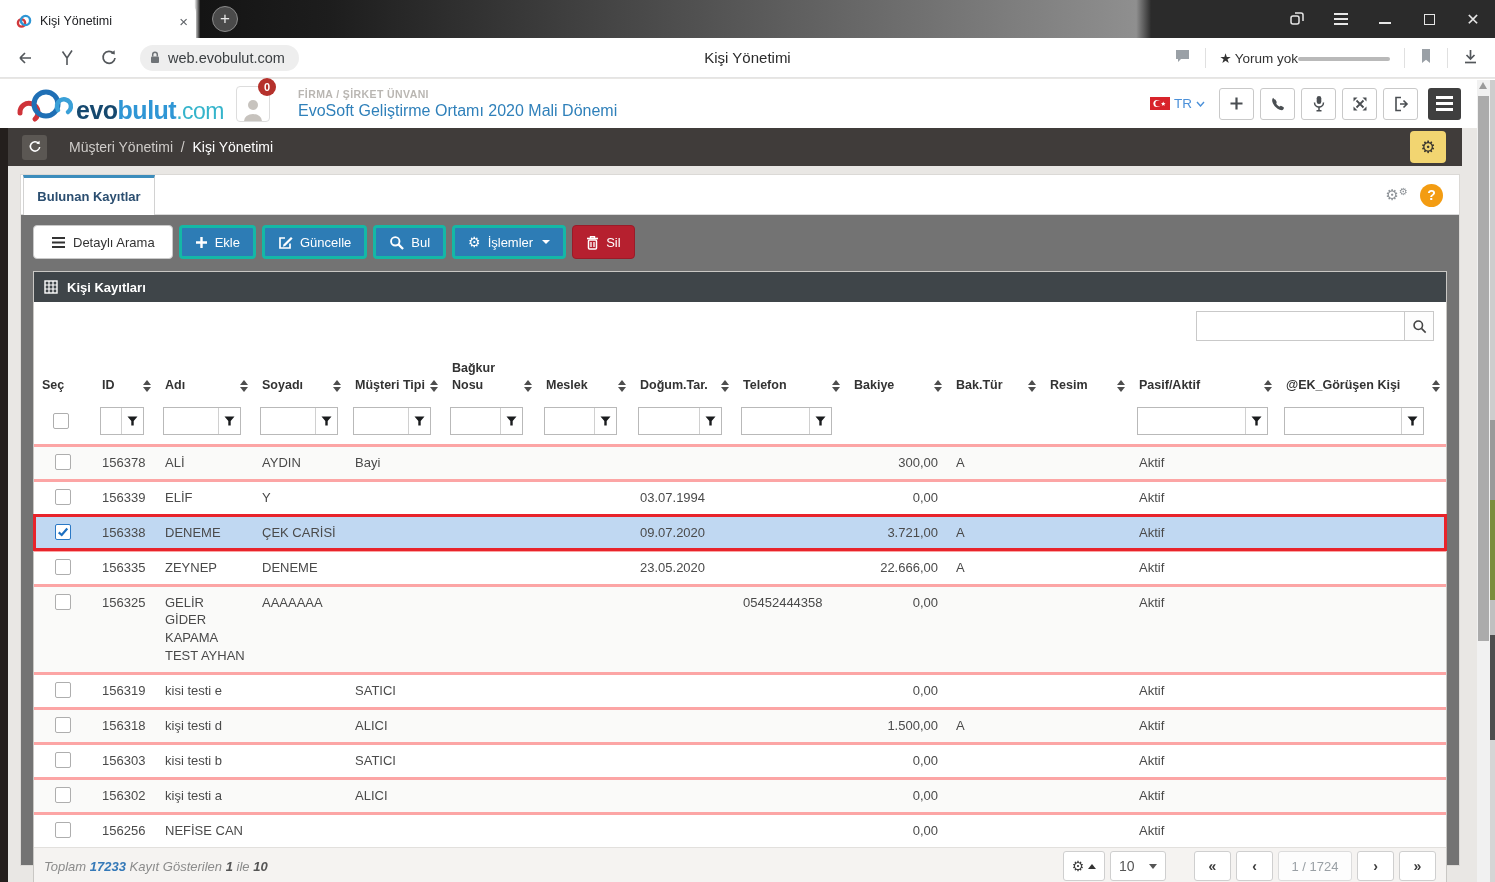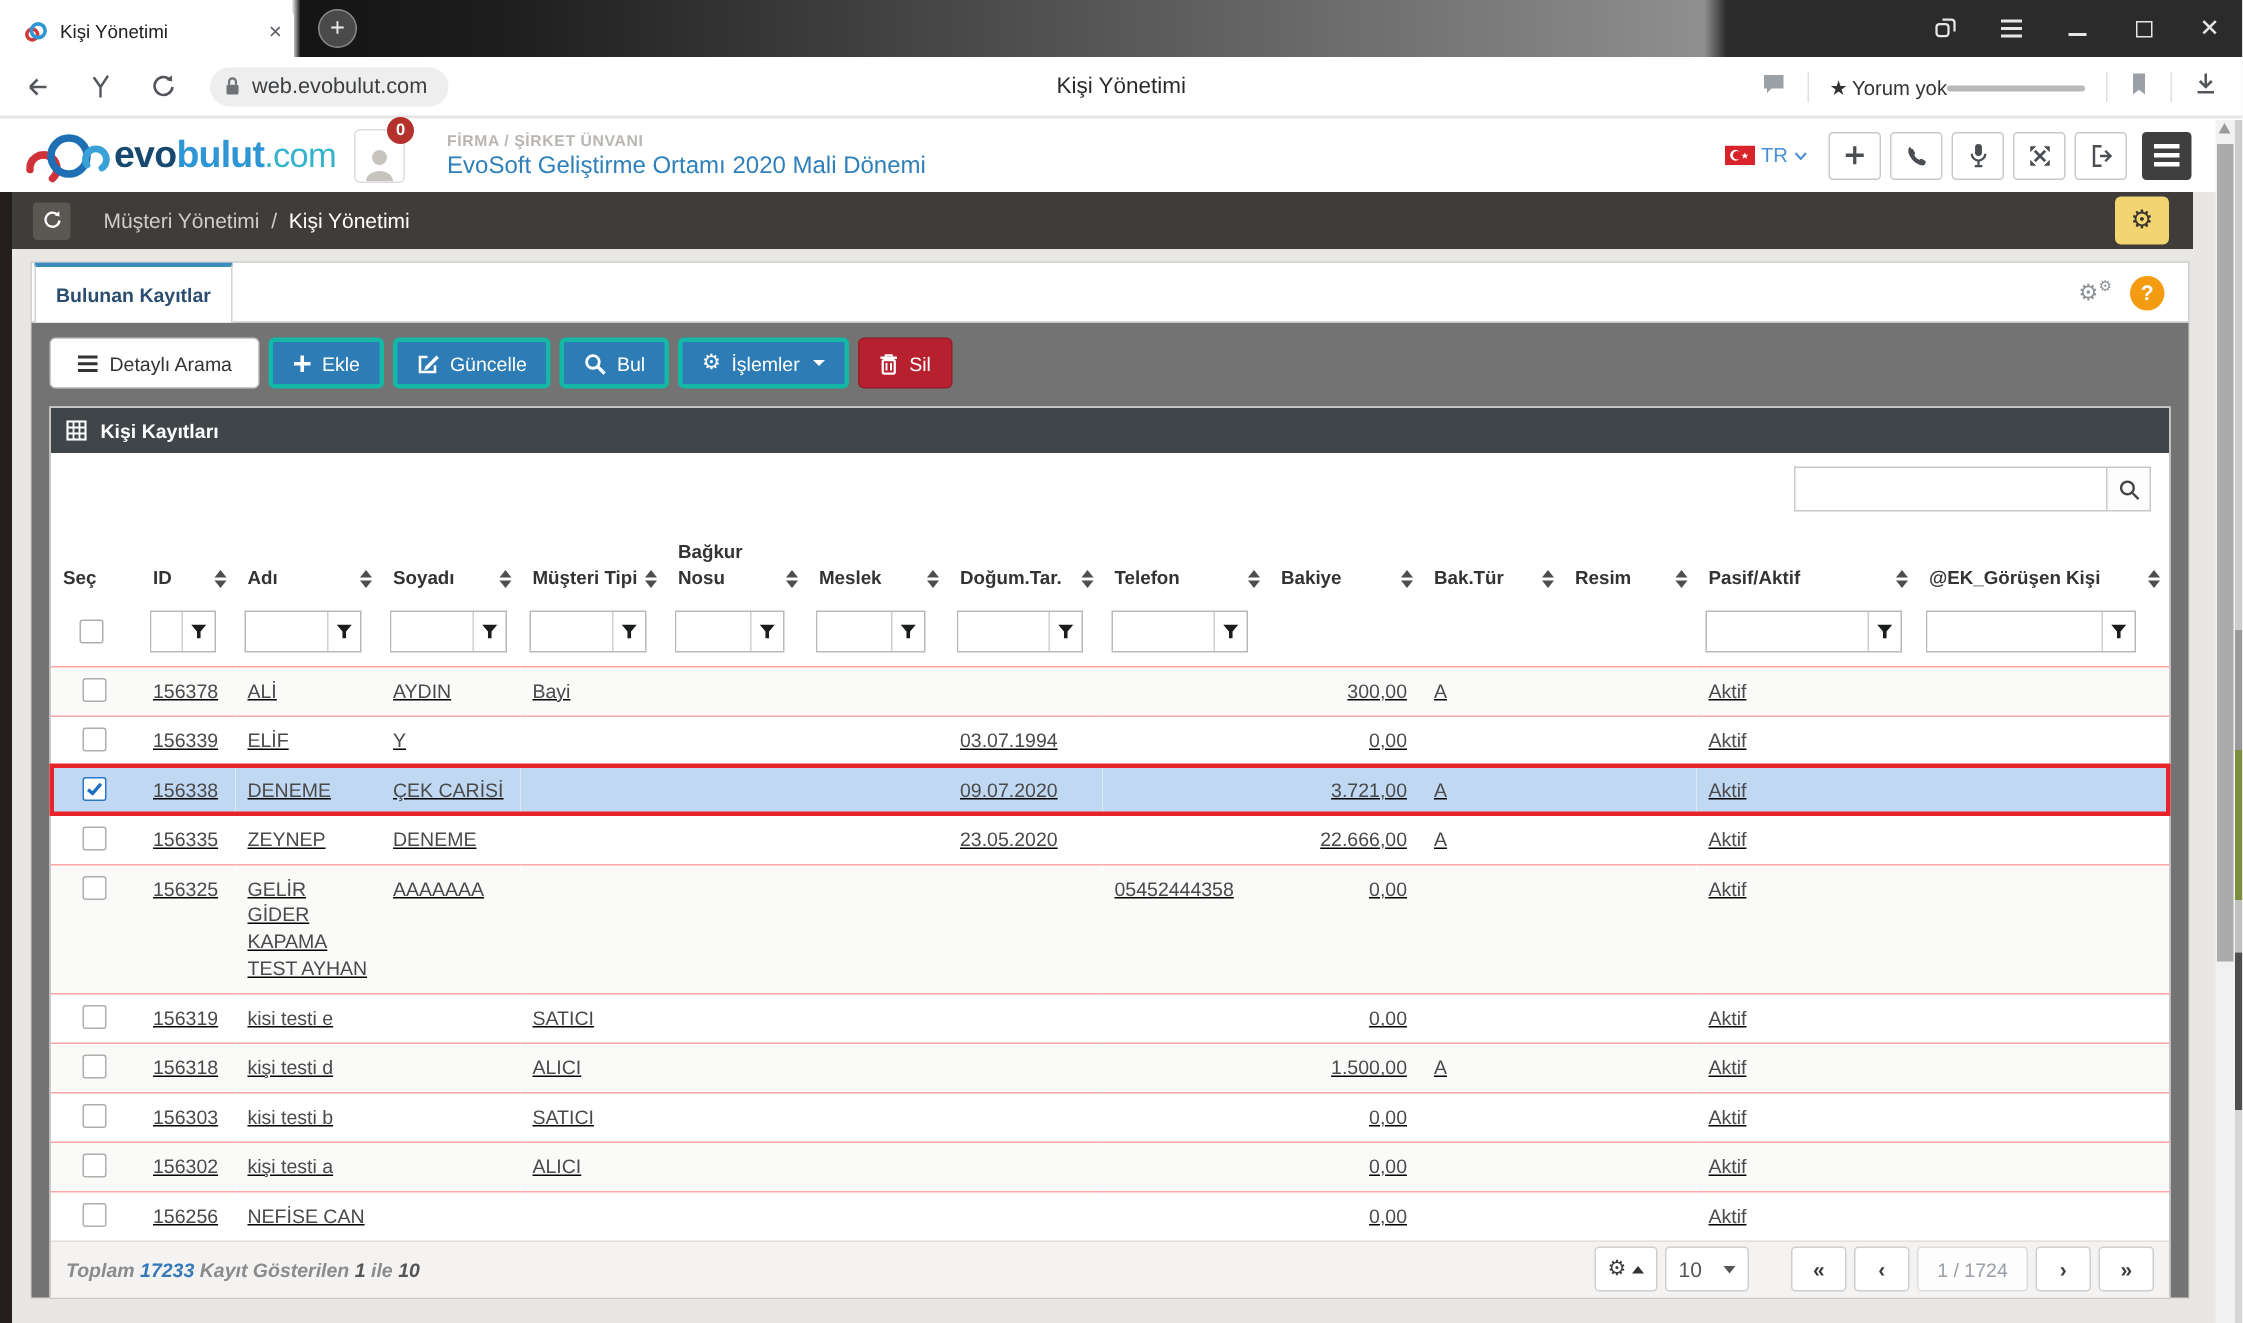--- a/index.html
+++ b/index.html
@@ -33,21 +33,21 @@
   .pagetitle { position:absolute; left:50%; transform:translateX(-50%); font-size:15px; color:#2b2b2b; }
   .bright { position:absolute; right:16px; top:0; height:40px; display:flex; align-items:center; gap:14px; }
   .vsep { width:1px; height:20px; background:#e0e0e0; }
   .rating { display:flex; flex-direction:row; align-items:center; }
   .rating-line1 { font-size:13.5px; color:#333; }
   .rating-line1 .star { margin-right:3px; }
   .rating-bar { width:92px; height:4px; border-radius:2px; background:#b9b9b9; margin-top:2px; }
 
   
   .appheader { position:absolute; top:79px; left:0; right:0; height:49px; background:#fff; display:flex; align-items:center; }
-  .logo { display:flex; align-items:center; margin-left:12px; }
+  .logo { display:flex; align-items:flex-end; margin-left:12px; }
   .logotext { font-size:25px; font-weight:bold; letter-spacing:-0.5px; margin-left:2px; }
   .logo-evo { color:#16496f; }
   .logo-bulut { color:#2f96d5; }
   .logo-dotcom { color:#35b4cb; font-weight:normal; font-size:23px; }
   .avatarbox { position:relative; width:34px; height:36px; border:1px solid #ddd; border-radius:4px;
     background:#fff; margin-left:12px; display:flex; align-items:flex-end; justify-content:center; }
   .avbadge { position:absolute; top:-9px; right:-7px; width:18px; height:18px; border-radius:50%;
     background:#b5312c; color:#fff; font-size:11px; font-weight:bold; line-height:18px; text-align:center; }
   .firmblock { margin-left:28px; }
   .firmlabel { font-size:10.5px; font-weight:bold; color:#b9b6b2; letter-spacing:.4px; }
@@ -120,32 +120,32 @@
   .tri { width:0; height:0; border-left:4px solid transparent; border-right:4px solid transparent; display:block; }
   .tri.up { border-bottom:5px solid #4e4e4e; }
   .tri.dn { border-top:5px solid #4e4e4e; }
   tr.filter-row td { padding:3px 0 9px 6px; }
   .fbox { height:28px; width:78px; border:1px solid #b9b9b9; background:#fff; display:flex; align-items:center; }
   .fbox input { flex:1; min-width:0; border:none; outline:none; height:100%; padding:0 4px;
     font-family:"Liberation Sans",sans-serif; }
   .funnel { width:22px; height:100%; border-left:1px solid #d0d0d0; display:flex; align-items:center; justify-content:center; }
   .cb { width:16px; height:16px; border:1px solid #aeaeae; border-radius:2px; background:#fff; margin-left:13px; }
   .cb.checked { border-color:#2a78c5; display:flex; align-items:center; justify-content:center; }
-  tbody tr.datarow { border-top:1px solid #fca5a5;text-decoration:underline; }
+  tbody tr.datarow { border-top:3px solid #fca5a5; }
   tbody tr.datarow:nth-child(odd) { background:#fafaf9; }
   tbody td { padding:7px 8px; font-size:13px; color:#4a4a4a; vertical-align:top; line-height:1.38;
     overflow:hidden; }
   td.num { text-align:right; padding-right:10px; }
   tr.selected { outline:3px solid #e8242b; outline-offset:-2px; }
   tr.selected td { background:#c0d8f2; }
   tbody tr.datarow.selected:nth-child(odd) td { background:#c0d8f2; }
 
   .gridfooter { height:38px; background:#f5f3f1; border-top:1px solid #e2e0dd; display:flex;
     align-items:center; justify-content:space-between; padding:0 10px; }
-  .totals { font-size:13px; font-style:italic; color:#8b8b8b;font-weight:bold; }
+  .totals { font-size:13px; font-style:italic; color:#8b8b8b; }
   .totals b.blue { color:#3579b8; }
   .totals b.dark { color:#555; }
   .pager { display:flex; align-items:center; gap:5px; }
   .pbtn { height:30px; min-width:37px; background:#fff; border:1px solid #cfcfcf; border-radius:3px;
     display:flex; align-items:center; justify-content:center; font-size:14px; font-weight:bold; color:#3c3c3c; }
   .pgear { width:42px; gap:4px; }
   .pgear .up { width:0; height:0; border-left:4px solid transparent; border-right:4px solid transparent;
     border-bottom:5px solid #333; }
   .psel { width:56px; justify-content:space-between; padding:0 8px; font-weight:normal; color:#555; }
   .psel .dn { width:0; height:0; border-left:4px solid transparent; border-right:4px solid transparent;

